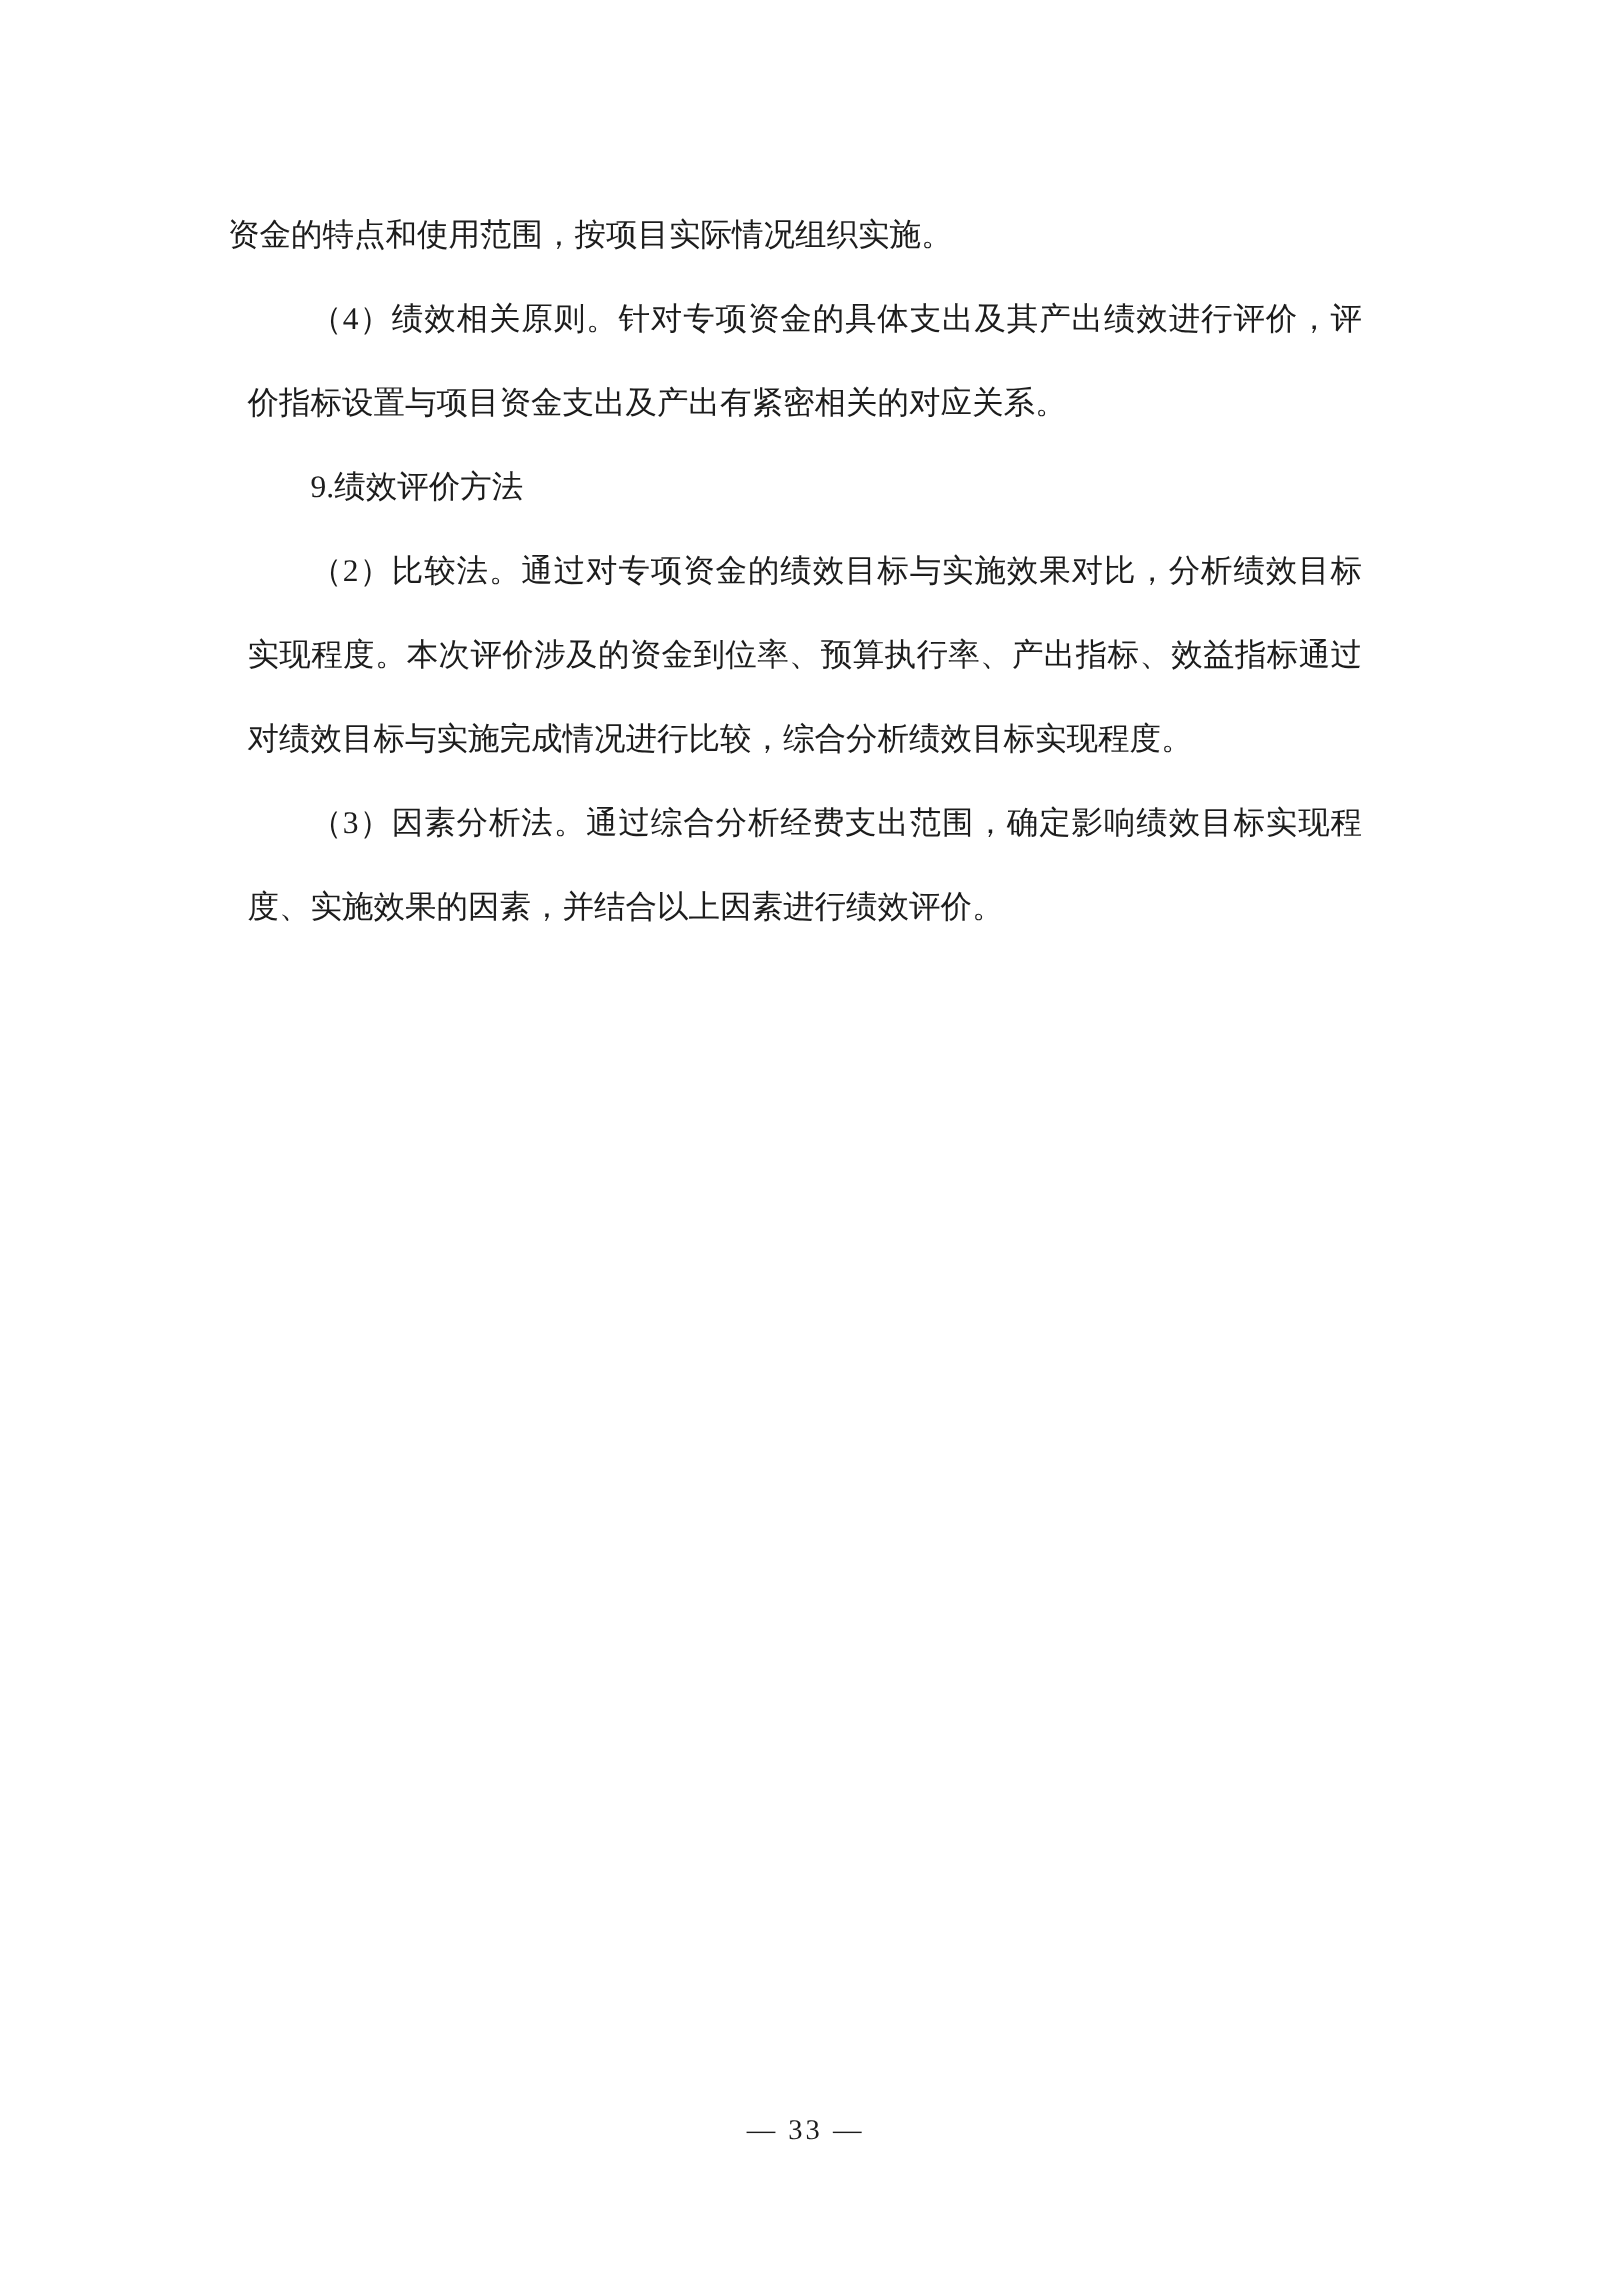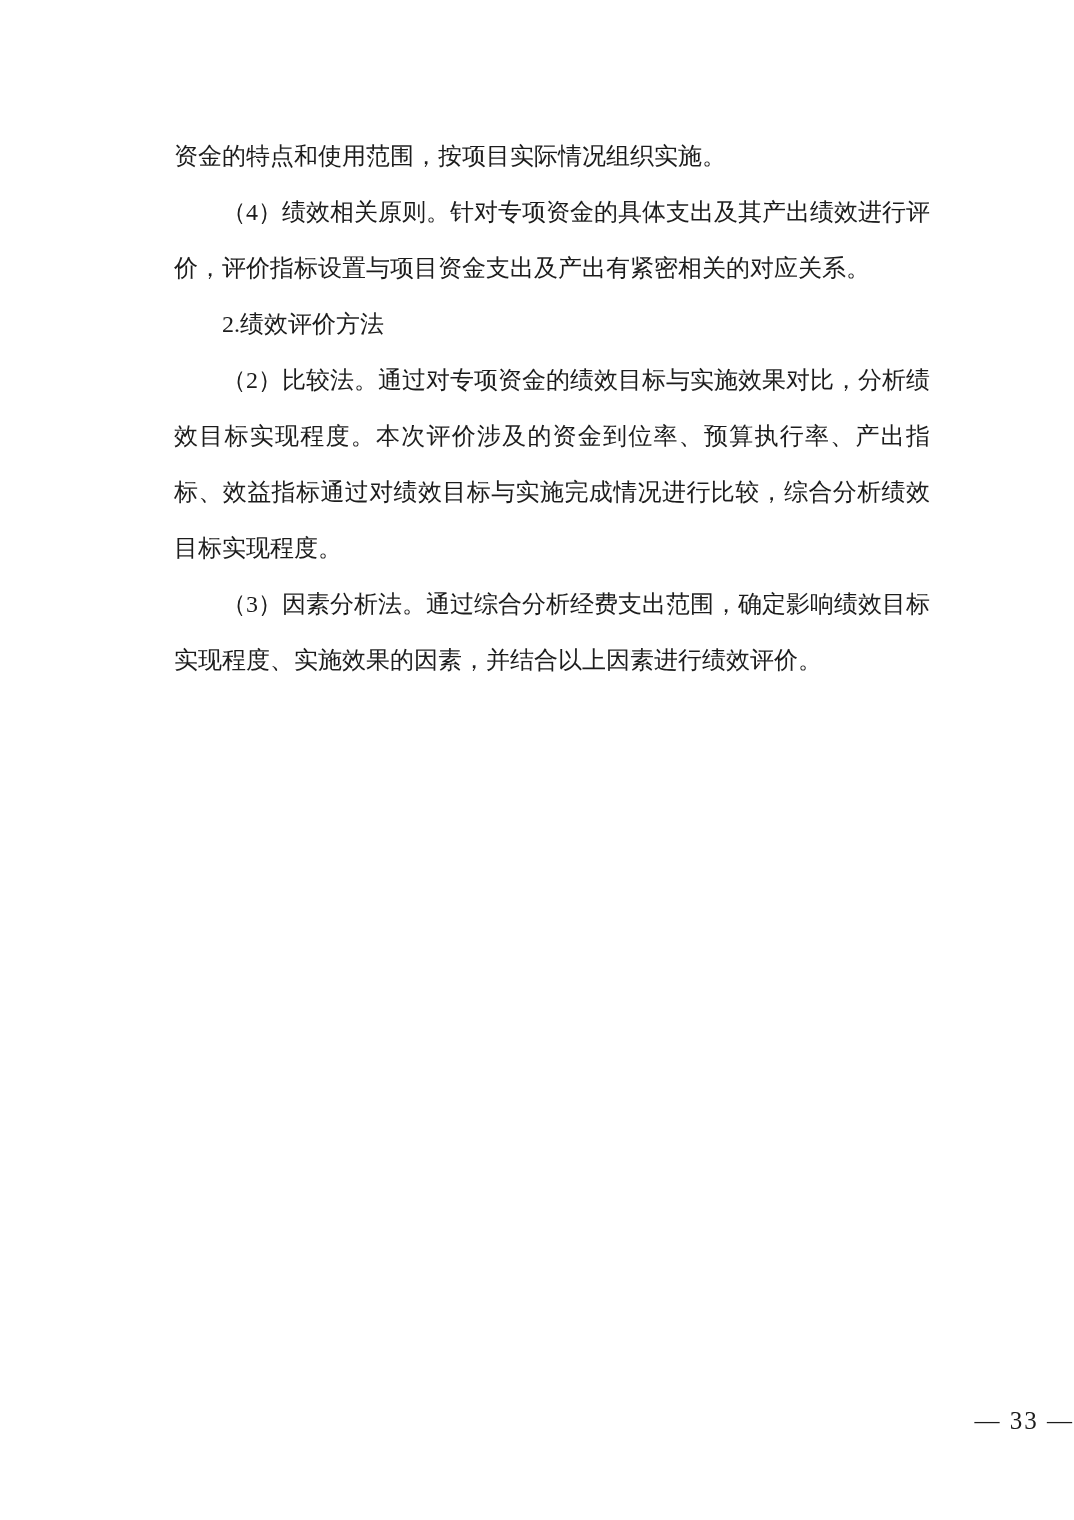--- a/index.html
+++ b/index.html
@@ -11,54 +11,55 @@
     position: relative;
     width: 1074px;
     height: 1520px;
     background: #ffffff;
     overflow: hidden;
     font-family: "Liberation Serif", "DejaVu Serif", serif;
     color: #1c1c1c;
   }
   .content {
     position: absolute;
-    left: 174px;
+    left: 152px;
     top: 128px;
     width: 756px;
-    font-size: 24px;
+    font-size: 21px;
     line-height: 56px;
     text-align: justify;
     text-justify: inter-character;
     letter-spacing: 0px;
   }
   .content p {
     margin: 0;
     padding: 0;
   }
   .content p.indent {
     text-indent: 2em;
+    margin-left: 13px;
   }
   .page-footer {
     position: absolute;
     left: 0;
     top: 1404px;
     width: 100%;
-    text-align: right;
-    font-size: 25px;
+    text-align: center;
+    font-size: 19px;
     line-height: 34px;
     color: #1c1c1c;
     letter-spacing: 2px;
   }
 </style>
 </head>
 <body>
 
 <div class="page">
   <div class="content">
     <p>资金的特点和使用范围，按项目实际情况组织实施。</p>
     <p class="indent">（4）绩效相关原则。针对专项资金的具体支出及其产出绩效进行评价，评价指标设置与项目资金支出及产出有紧密相关的对应关系。</p>
-    <p class="indent">2.绩效评价方法</p>
+    <p class="indent">9.绩效评价方法</p>
     <p class="indent">（2）比较法。通过对专项资金的绩效目标与实施效果对比，分析绩效目标实现程度。本次评价涉及的资金到位率、预算执行率、产出指标、效益指标通过对绩效目标与实施完成情况进行比较，综合分析绩效目标实现程度。</p>
     <p class="indent">（3）因素分析法。通过综合分析经费支出范围，确定影响绩效目标实现程度、实施效果的因素，并结合以上因素进行绩效评价。</p>
   </div>
 
   <div class="page-footer">— 33 —</div>
 </div>
 
 </body></html>

